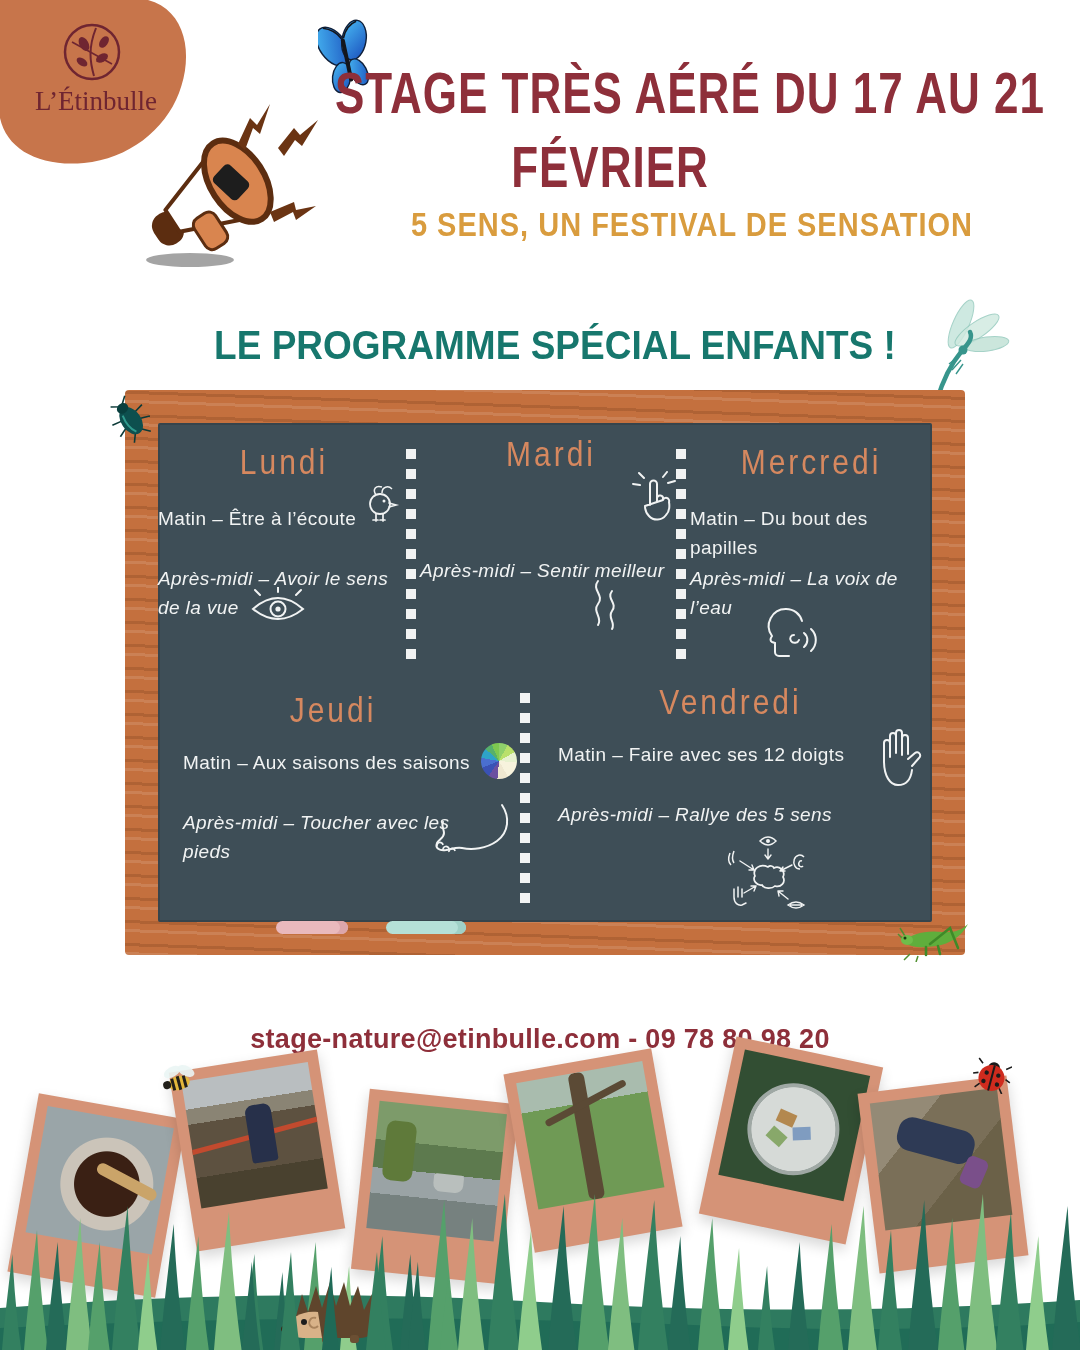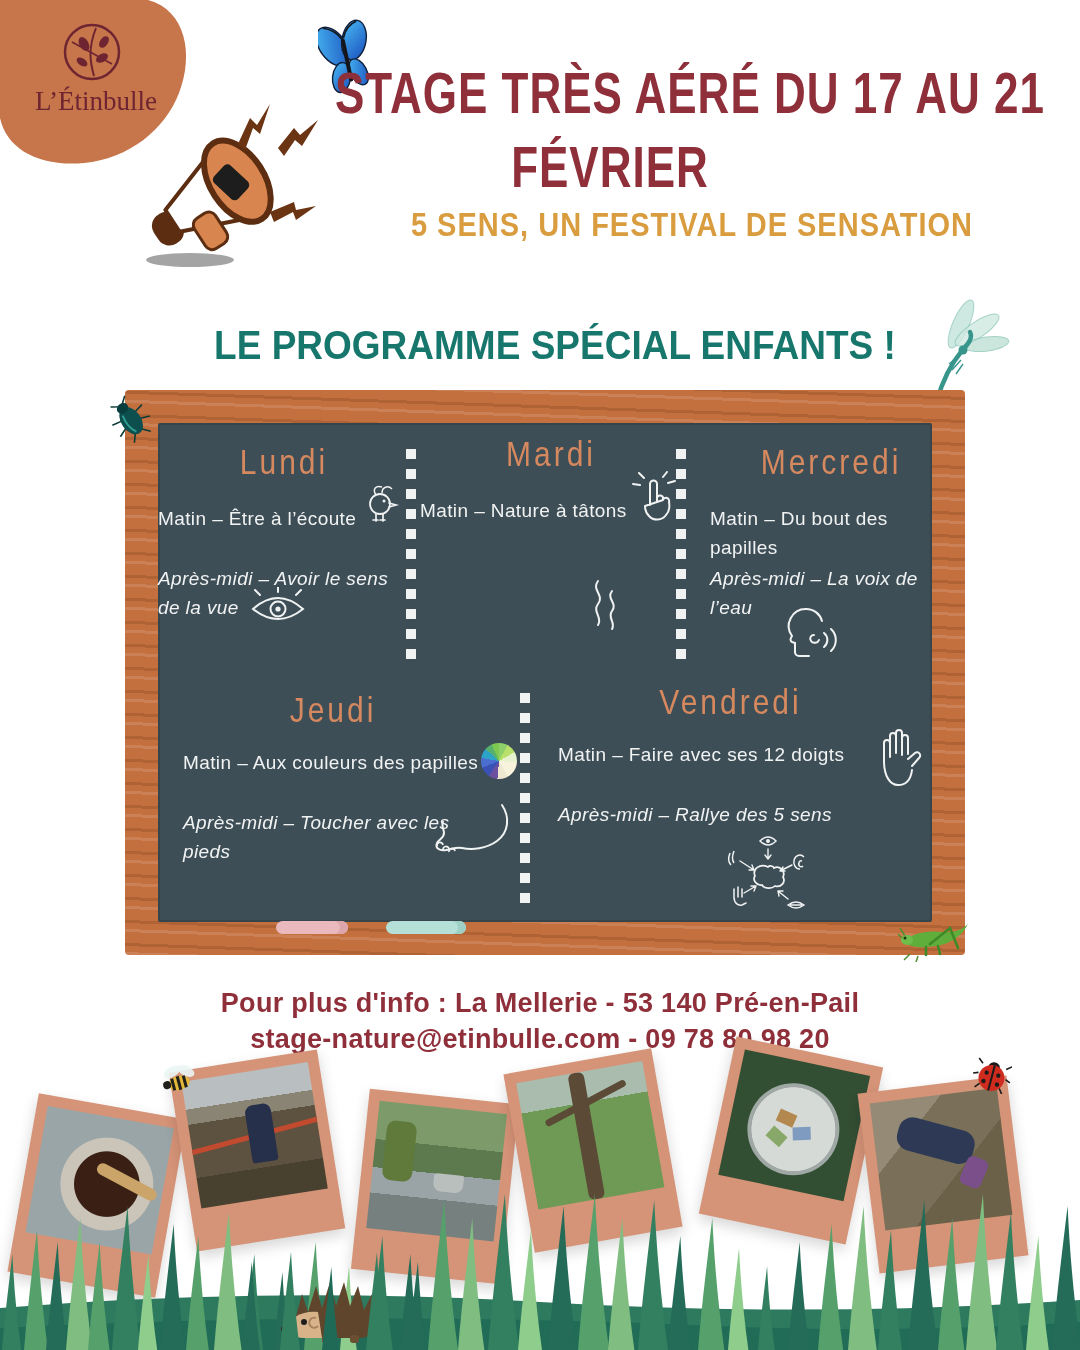--- a/index.html
+++ b/index.html
@@ -28,21 +28,21 @@
       background-image:repeating-linear-gradient(2deg,rgba(255,255,255,.12) 0 3px,rgba(0,0,0,0) 3px 9px,rgba(80,35,8,.18) 9px 12px,rgba(0,0,0,0) 12px 23px);}
   .board{position:absolute;left:33px;top:33px;width:774px;height:499px;background:#3e4e57;
          border-radius:2px;box-shadow:inset 0 0 0 2px rgba(0,0,0,.12);}
   .day-cell{position:absolute;color:#f1f3f3;}
   .day-name{position:absolute;top:0;left:0;width:100%;text-align:center;color:#d6885f;
             font-size:30px;font-weight:500;letter-spacing:3px;transform:scaleY(1.15);transform-origin:top center;}
   .slot{position:absolute;left:0;width:100%;font-size:19px;font-weight:400;
         letter-spacing:.4px;line-height:1.5;color:#f1f3f3;}
   .cell-lundi{left:0px;top:20px;width:252px;height:230px;}
   .cell-mardi{left:262px;top:12px;width:262px;height:230px;}
-  .cell-mercredi{left:552px;top:20px;width:242px;height:230px;}
+  .cell-mercredi{left:532px;top:20px;width:242px;height:230px;}
   .cell-jeudi{left:25px;top:268px;width:300px;height:225px;}
   .cell-vendredi{left:400px;top:260px;width:345px;height:230px;}
   .slot-m{top:62px;} .slot-a{top:122px;font-style:italic;}
   .cell-jeudi .slot-m,.cell-vendredi .slot-m{top:58px;}
   .cell-jeudi .slot-a,.cell-vendredi .slot-a{top:118px;}
   .vdots{position:absolute;width:10px;
          background:repeating-linear-gradient(to bottom,#f1f3f3 0 10px,rgba(0,0,0,0) 10px 20px);}
   .vd1{left:248px;top:26px;height:212px;}
   .vd2{left:518px;top:26px;height:212px;}
   .vd3{left:362px;top:270px;height:214px;}
@@ -172,21 +172,21 @@
           <circle cx="28" cy="22" r="7.5" fill="none" stroke="#f1f3f3" stroke-width="2"></circle>
           <circle cx="28" cy="22" r="2.6" fill="#f1f3f3"></circle>
           <path d="M10 8 l-5 -5 M28 5 v-5 M46 8 l5 -5" stroke="#f1f3f3" stroke-width="2" stroke-linecap="round"></path>
         </svg>
       </div>
 
       <div class="vdots vd1"></div>
 
       <div class="day-cell cell-mardi">
         <div class="day-name">Mardi</div>
-        <div class="slot slot-m">Matin – Nature à tâtons</div>
+        <div class="slot slot-a">Après-midi –  Sentir meilleur</div>
         <svg class="doodle" style="left:210px;top:36px;" width="50" height="56" viewBox="0 0 50 56">
           <path d="M20 34 V13 a3.5 3.5 0 0 1 7 0 v17 m0 -3 a3 3 0 0 1 6 1 m0 1 a3 3 0 0 1 6 2 c1 6 0 10 -3 13 a11 11 0 0 1 -17 1 c-3 -3 -4 -6 -4 -10 z" fill="none" stroke="#f1f3f3" stroke-width="2" stroke-linecap="round" stroke-linejoin="round"></path>
           <path d="M10 14 l-7 -1 M14 7 l-5 -5 M38 12 l7 -2 M33 6 l4 -5" stroke="#f1f3f3" stroke-width="2" stroke-linecap="round"></path>
         </svg>
         <svg class="doodle" style="left:168px;top:142px;" width="34" height="58" viewBox="0 0 34 58">
           <path d="M10 4 c-7 9 7 14 0 23 c-6 8 5 13 0 21" fill="none" stroke="#f1f3f3" stroke-width="2" stroke-linecap="round"></path>
           <path d="M24 14 c-6 8 6 12 0 20 c-5 7 4 11 0 18" fill="none" stroke="#f1f3f3" stroke-width="2" stroke-linecap="round"></path>
         </svg>
       </div>
 
@@ -198,21 +198,21 @@
         <div class="slot slot-m">Matin – Du bout des papilles</div>
         <svg class="doodle" style="left:68px;top:162px;" width="62" height="58" viewBox="0 0 62 58">
           <path d="M28 4 a17 17 0 0 0 -14 27 c-2 3 -2 5 0 6 l3 1 v9 a4 4 0 0 0 4 4 h10" fill="none" stroke="#f1f3f3" stroke-width="2" stroke-linecap="round"></path>
           <path d="M28 4 c8 0 14 5 16 12 M36 30 c-3 0 -5 3 -3 6 c2 3 7 2 8 -1" fill="none" stroke="#f1f3f3" stroke-width="2" stroke-linecap="round"></path>
           <path d="M46 28 a9 9 0 0 1 0 14 M53 24 a15 15 0 0 1 0 22" fill="none" stroke="#f1f3f3" stroke-width="2" stroke-linecap="round"></path>
         </svg>
       </div>
 
       <div class="day-cell cell-jeudi">
         <div class="day-name">Jeudi</div>
-        <div class="slot slot-m">Matin – Aux couleurs des papilles</div>
+        <div class="slot slot-m">Matin – Aux saisons des saisons</div>
         <div class="slot slot-a">Après-midi – Toucher avec les pieds</div>
         <div class="doodle color-wheel" style="left:298px;top:52px;"></div>
         <svg class="doodle" style="left:245px;top:108px;" width="84" height="62" viewBox="0 0 84 62">
           <path d="M74 6 c8 12 7 27 -5 36 c-11 8 -25 9 -35 7 c-6 -1 -10 1 -16 2 c-7 1 -11 -2 -9 -7 c2 -4 7 -5 7 -10 c0 -4 -3 -7 -1 -11" fill="none" stroke="#f1f3f3" stroke-width="2" stroke-linecap="round"></path>
           <path d="M15 46 a3 3 0 1 0 -6 1 M21 50 a3 3 0 1 0 -6 1 M27 52 a3 3 0 1 0 -6 1" fill="none" stroke="#f1f3f3" stroke-width="1.7"></path>
         </svg>
       </div>
 
       <div class="vdots vd3"></div>
 
@@ -251,21 +251,20 @@
   </svg>
 
   <svg class="deco" style="left:896px;top:914px;" width="76" height="48" viewBox="0 0 76 48">
     <path d="M14 40 l-6 6 M22 42 l-2 6 M10 28 L2 20 M12 27 L4 14" stroke="#4f8f2f" stroke-width="1.5"></path>
     <path d="M8 28 C14 20 30 16 46 18 C58 19 66 16 72 10 C66 22 54 30 40 32 C28 34 14 34 8 28 Z" fill="#5fae3c"></path>
     <ellipse cx="11" cy="26" rx="6" ry="5" fill="#6fbd4a"></ellipse>
     <circle cx="9" cy="24" r="1.5" fill="#1d3a12"></circle>
     <path d="M34 30 L54 14 L62 34 M42 32 l2 8 M30 33 l0 8" fill="none" stroke="#3f8a28" stroke-width="2.6" stroke-linecap="round"></path>
   </svg>
 
-  <div class="contact contact-1">Pour plus d'info : La Mellerie - 53 140 Pré-en-Pail</div>
   <div class="contact contact-2">stage-nature@etinbulle.com - 09 78 80 98 20</div>
 
   <div class="polaroid" style="left:22px;top:1105px;transform:rotate(10deg);">
     <div class="photo ph1">
         <div class="spoon"></div>
       </div>
   </div>
   <div class="polaroid" style="left:182px;top:1060px;transform:rotate(-9deg);">
     <div class="photo ph2">
         <div class="rope"></div>

